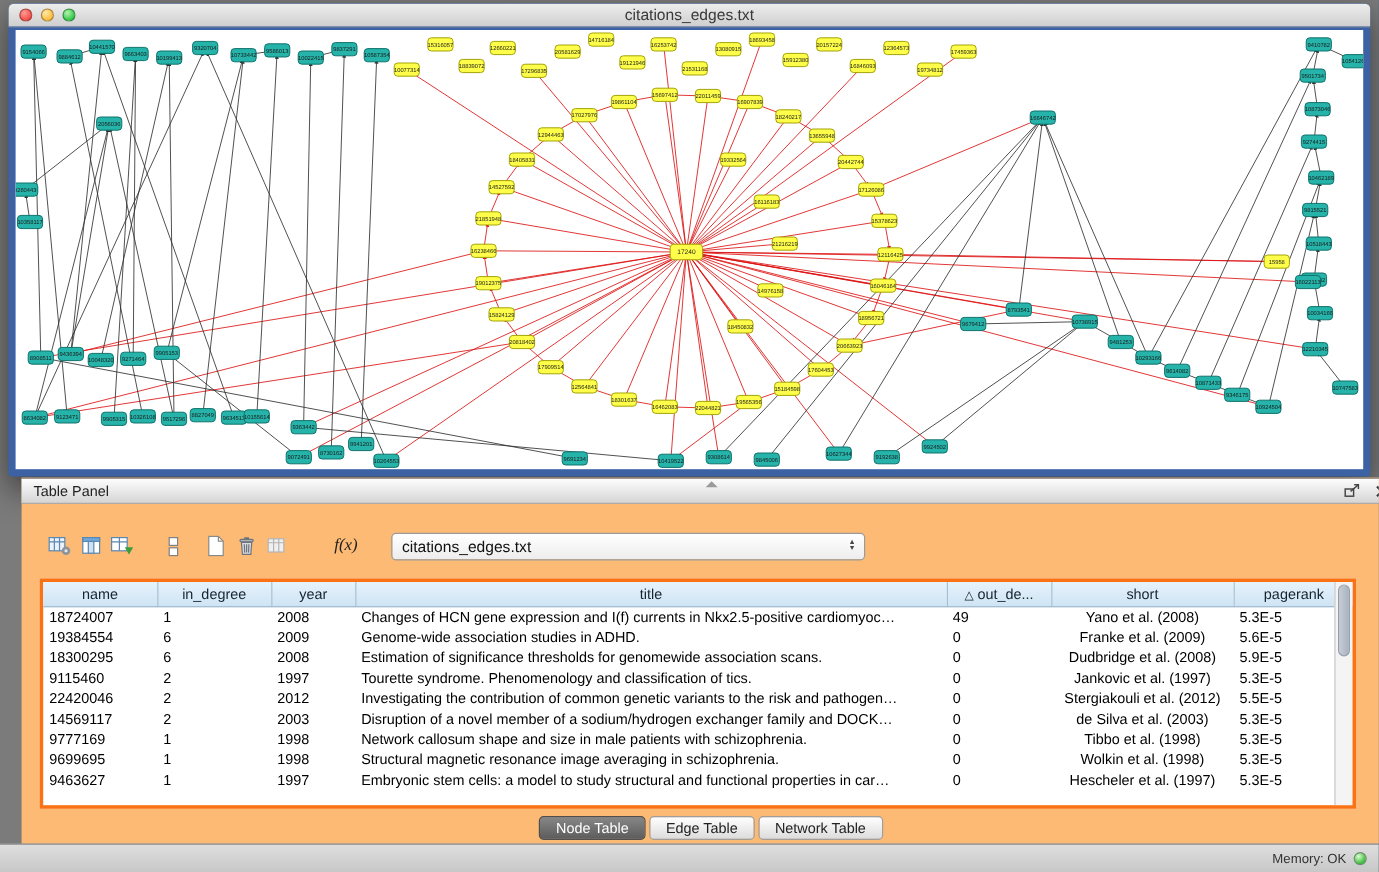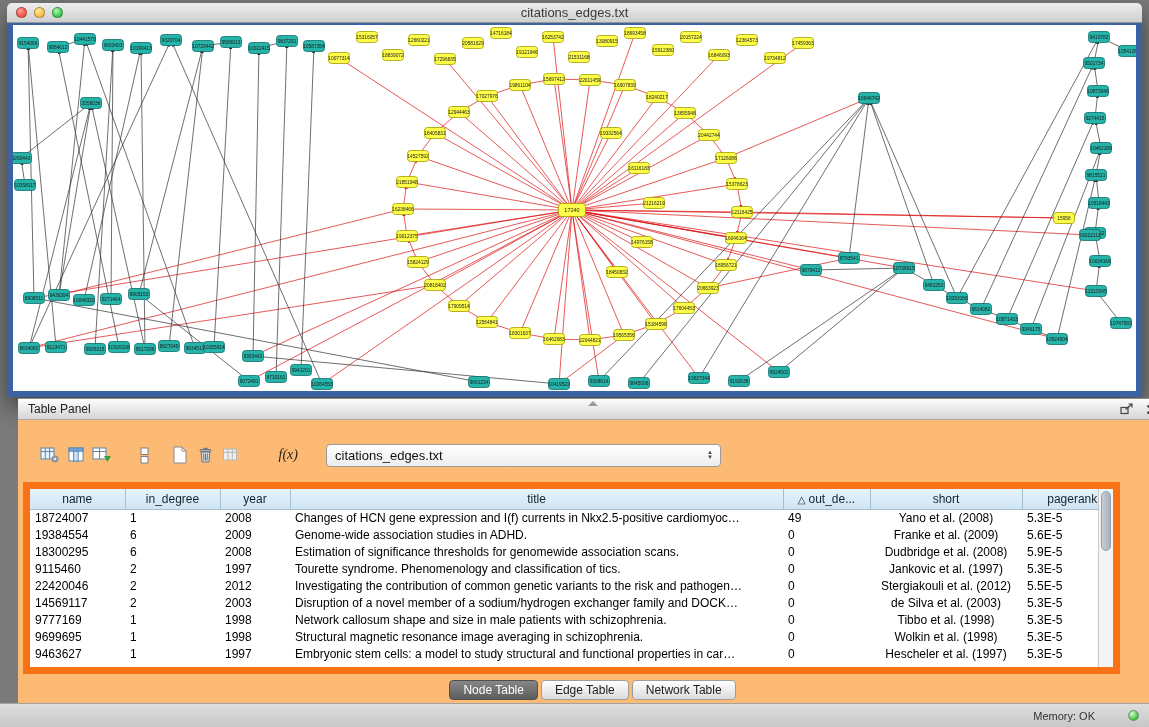--- a/index.html
+++ b/index.html
@@ -69,22 +69,22 @@
   .tb-gap{width:12px}
   .fx-label{font-family:"Liberation Serif",serif;font-style:italic;font-size:14px;color:#222}
   .net-select{
     margin-left:28px;width:395px;height:23px;border:1px solid #9b9b9b;border-radius:4px;
     background:linear-gradient(#ffffff,#ededed);display:flex;align-items:center;
     font-size:13px;color:#111;padding-left:8px;
   }
   .sel-arrows{margin-left:auto;margin-right:7px;display:flex;flex-direction:column;line-height:5px;font-size:6px;color:#444}
   
   .table-wrap{
-    position:relative;margin:14px 0 0 5px;width:1097px;height:192px;
-    background:#fff;border:7px solid #f97316;overflow:hidden;
+    position:relative;margin:14px 0 0 15px;width:1097px;height:192px;
+    background:#fff;border:3px solid #f97316;overflow:hidden;
   }
   table.tbl{border-collapse:collapse;table-layout:fixed;width:1082px;font-size:12px;color:#000}
   table.tbl th{
     height:20px;background:linear-gradient(#e6f3fc,var(--header_blue));
     border:1px solid #a4bfd1;border-top:none;font-weight:normal;font-size:12px;color:#15242f;
     overflow:hidden;white-space:nowrap;padding:0 3px;
   }
   table.tbl th:first-child{border-left:none}
   table.tbl th:last-child{border-right:none}
   table.tbl td{
@@ -108,21 +108,21 @@
   .tab{
     font-size:12px;padding:2px 13px;border:1px solid #9e9e9e;border-radius:4px;
     background:linear-gradient(#ffffff,#dcdcdc);color:#222;
   }
   .tab.active{background:linear-gradient(#878787,#5c5c5c);border-color:#4f4f4f;color:#fff}
   
   .status-bar{
     position:absolute;left:0;bottom:0;width:1149px;height:24px;
     background:linear-gradient(#dedede,#c7c7c7);border-top:1px solid #a3a3a3;
     display:flex;align-items:center;justify-content:flex-end;padding-right:10px;
-    font-size:11px;color:#333;gap:27px;
+    font-size:11px;color:#333;
   }
   .mem-dot{
     width:11px;height:11px;border-radius:50%;margin-left:6px;
     background:radial-gradient(circle at 35% 30%,#d9ffcf,var(--status_green) 70%);
     border:1px solid #6f8f6f;
   }
 </style>
 </head>
 <body>
 

